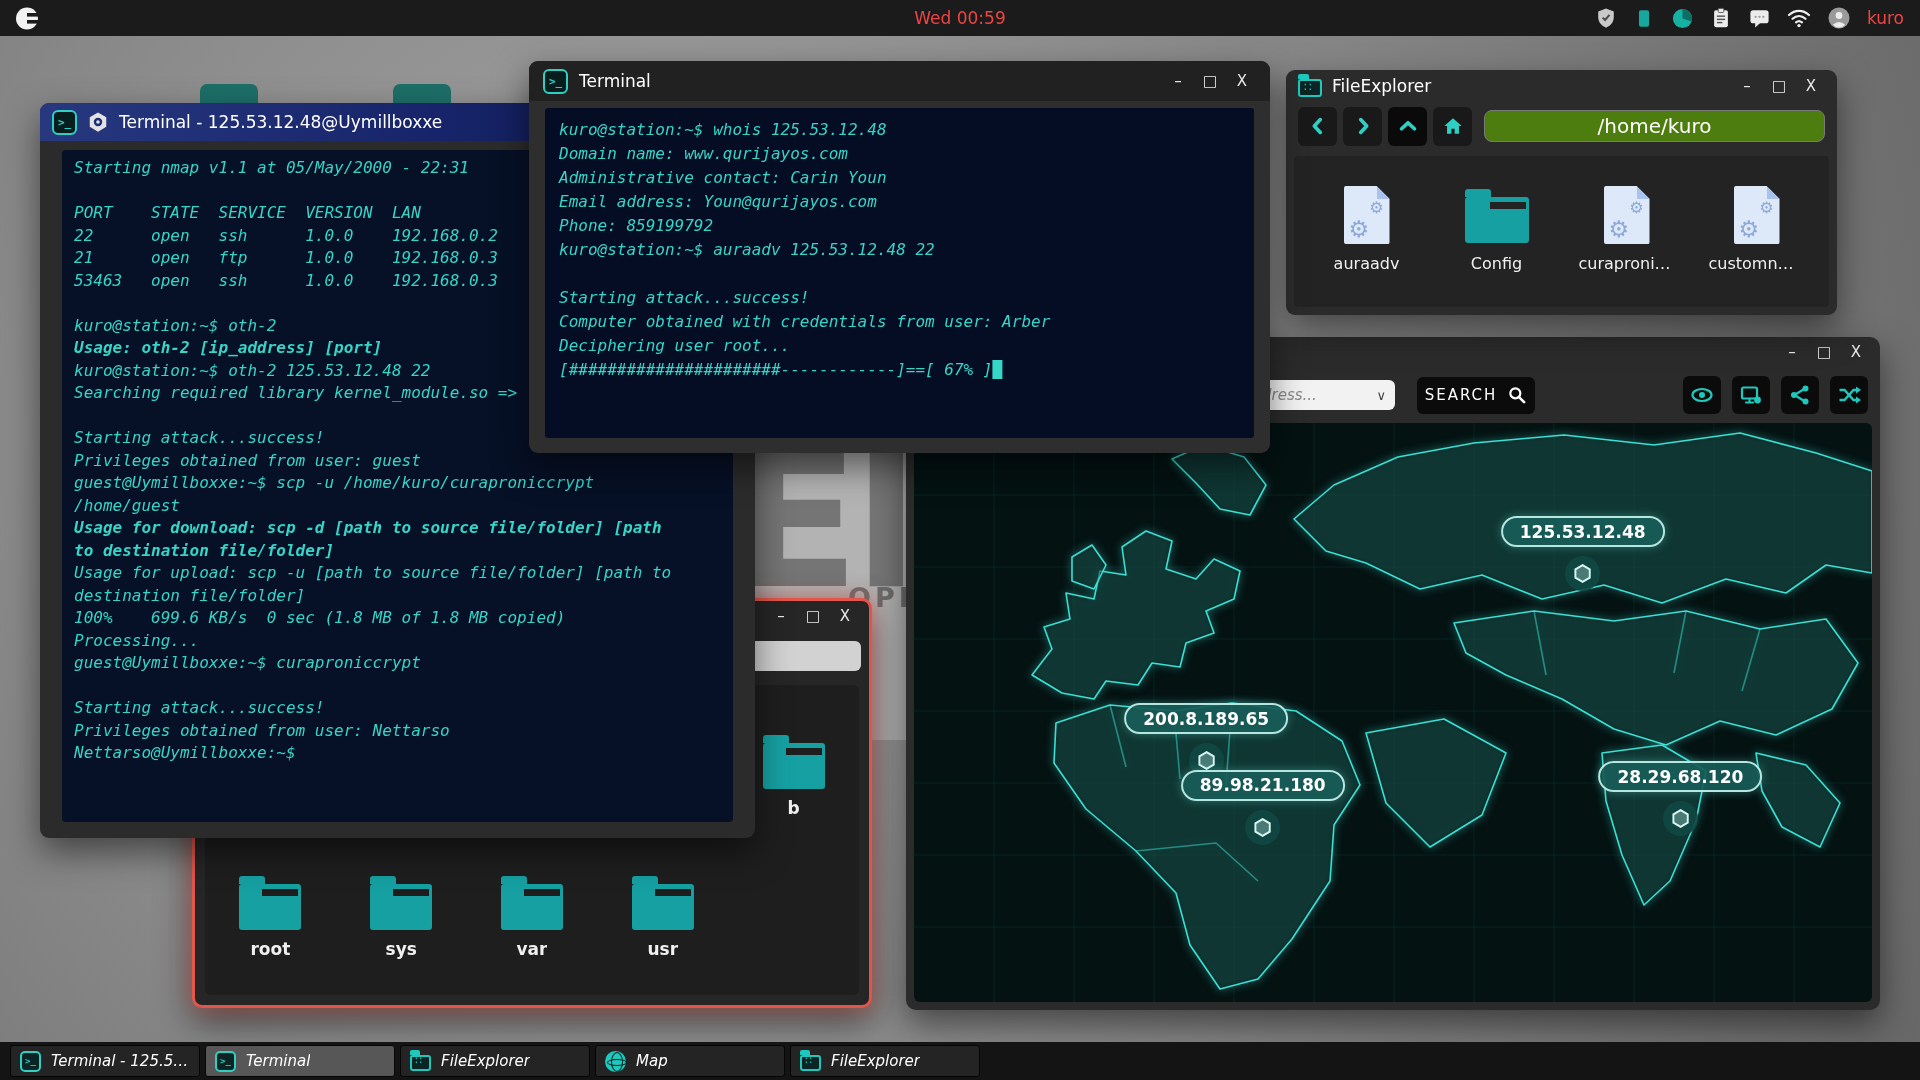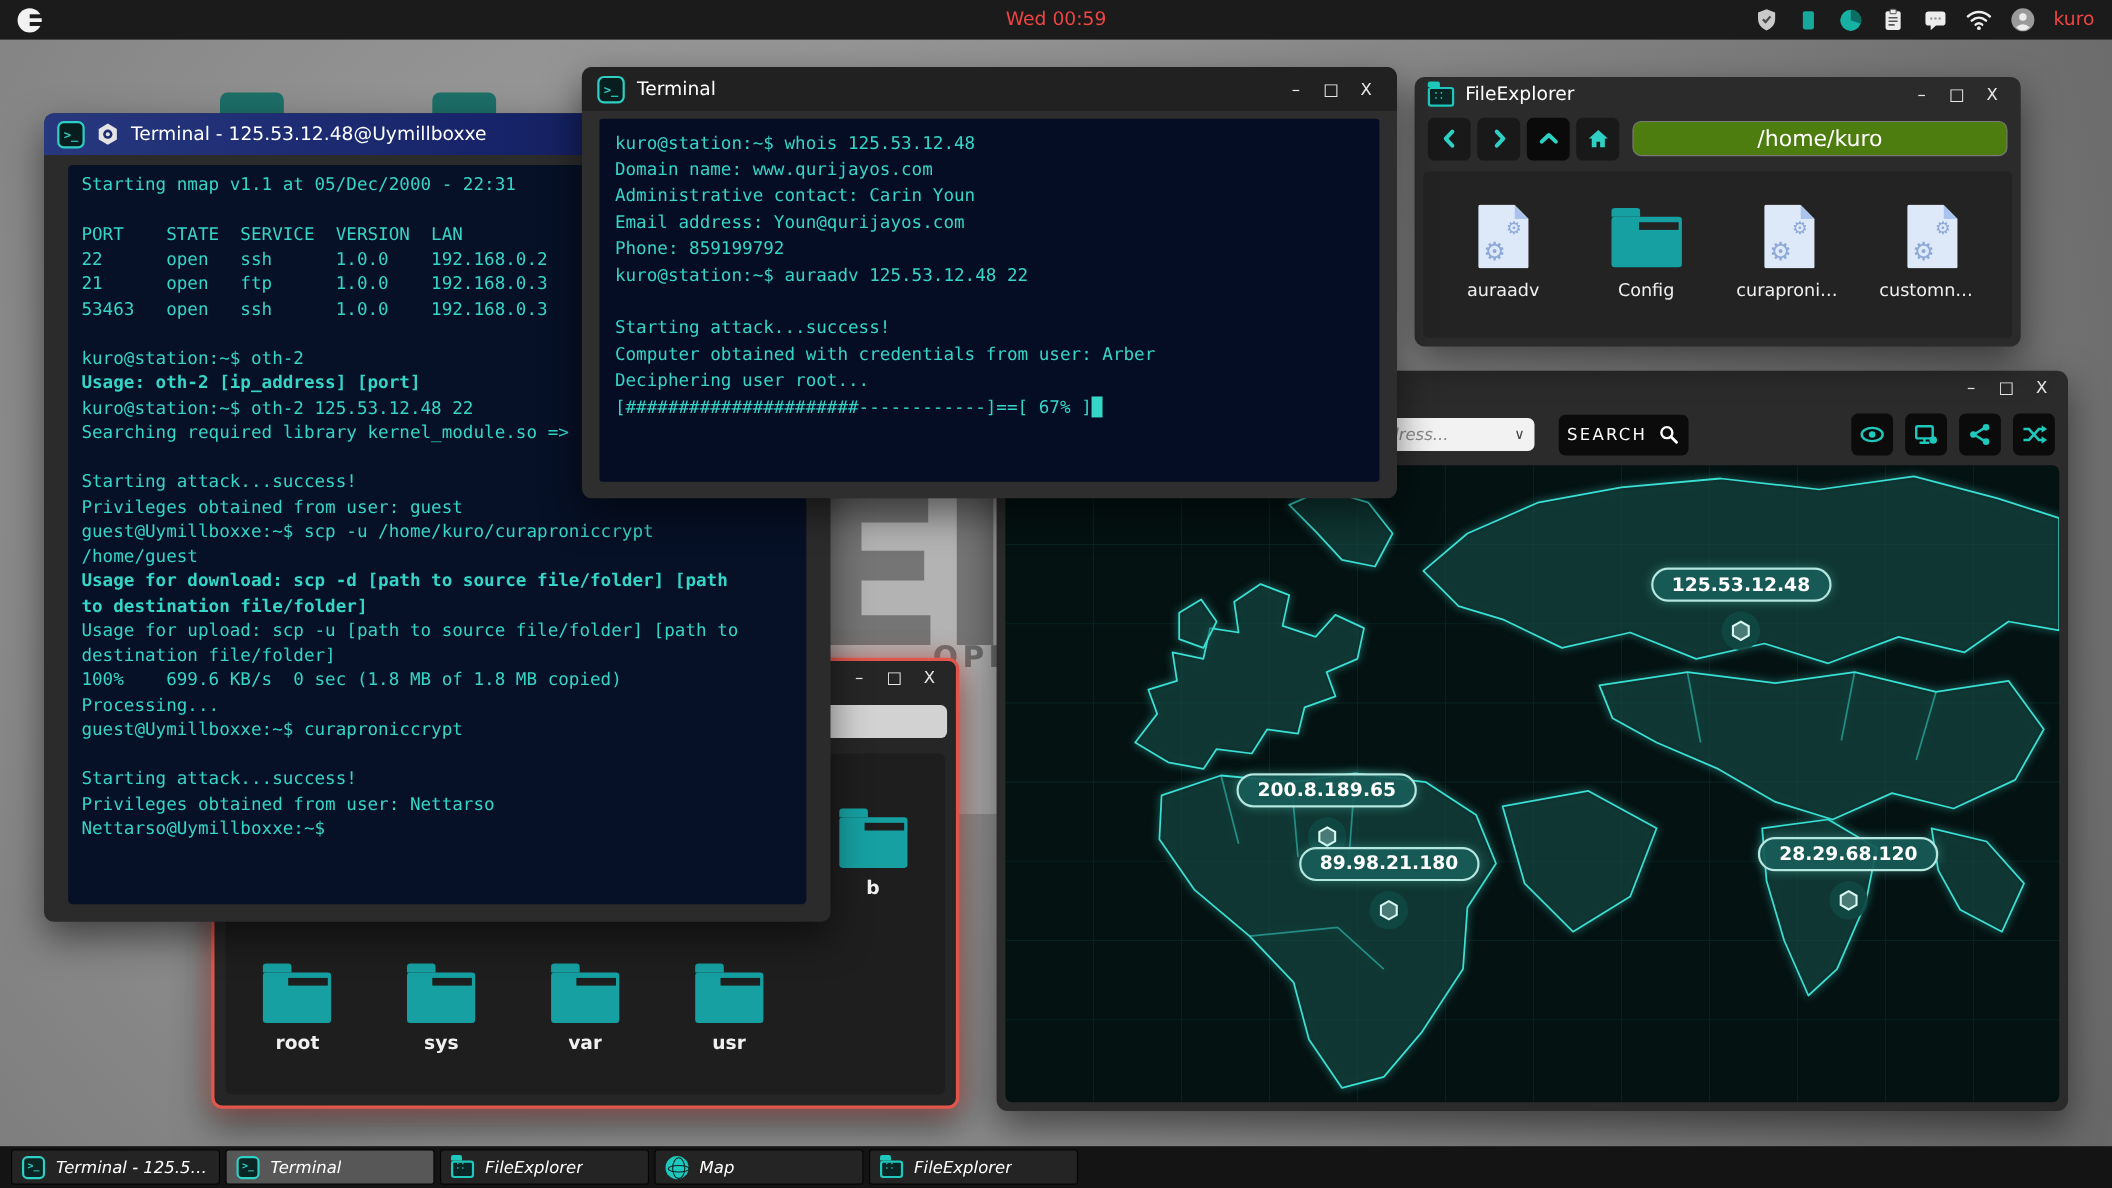--- a/index.html
+++ b/index.html
@@ -44,21 +44,21 @@
   .term-ic::after { content:">_"; font:700 11px/1 "DejaVu Sans Mono", monospace; color:#2fd0c4; }
 
   
   .left-term { left:40px; top:103px; width:715px; height:735px; z-index:2; }
   .blue-title { height:38px; border-radius:9px 9px 0 0; padding:0 12px;
     background:linear-gradient(90deg,#27387f 0%, #17246a 55%, #0d1848 100%);
     display:flex; align-items:center; gap:10px; color:#fff; font-size:17px; }
   .term-body { position:absolute; left:22px; right:22px; top:47px; bottom:16px;
     background:#061026; border-radius:4px; padding:7px 12px; overflow:hidden;
     font:16px/22.5px "DejaVu Sans Mono", monospace; color:#35d5c8; }
-  .tline { white-space:pre; min-height:22.5px; }
+  .tline { white-space:pre; min-height:22.5px;font-style:italic; }
   .tline.b { font-weight:700; }
 
   
   .center-term { left:529px; top:61px; width:741px; height:392px; z-index:5;
     background:#2e2e2e; }
   .dark-title { height:40px; border-radius:9px 9px 0 0; background:#212121;
     display:flex; align-items:center; gap:11px; padding:0 14px; color:#fff; font-size:17px; }
   .term-body2 { position:absolute; left:16px; right:16px; top:47px; bottom:15px;
     background:#050d24; border-radius:3px; padding:10px 14px; overflow:hidden;
     font:16px/24px "DejaVu Sans Mono", monospace; color:#35d5c8; }
@@ -289,21 +289,21 @@
         <circle cx="12" cy="12" r="2" fill="#e3e3e3"></circle>
       </svg>
       <span>Terminal - 125.53.12.48@Uymillboxxe</span>
       <div class="win-controls">
         <span class="wc">–</span>
         <span class="wc">□</span>
         <span class="wc">X</span>
       </div>
     </div>
     <div class="term-body">
-        <div class="tline">Starting nmap v1.1 at 05/Dec/2000 - 22:31</div>
+        <div class="tline">Starting nmap v1.1 at 05/May/2000 - 22:31</div>
         <div class="tline"></div>
         <div class="tline">PORT    STATE  SERVICE  VERSION  LAN</div>
         <div class="tline">22      open   ssh      1.0.0    192.168.0.2</div>
         <div class="tline">21      open   ftp      1.0.0    192.168.0.3</div>
         <div class="tline">53463   open   ssh      1.0.0    192.168.0.3</div>
         <div class="tline"></div>
         <div class="tline">kuro@station:~$ oth-2</div>
         <div class="tline b">Usage: oth-2 [ip_address] [port]</div>
         <div class="tline">kuro@station:~$ oth-2 125.53.12.48 22</div>
         <div class="tline">Searching required library kernel_module.so =&gt;</div>

